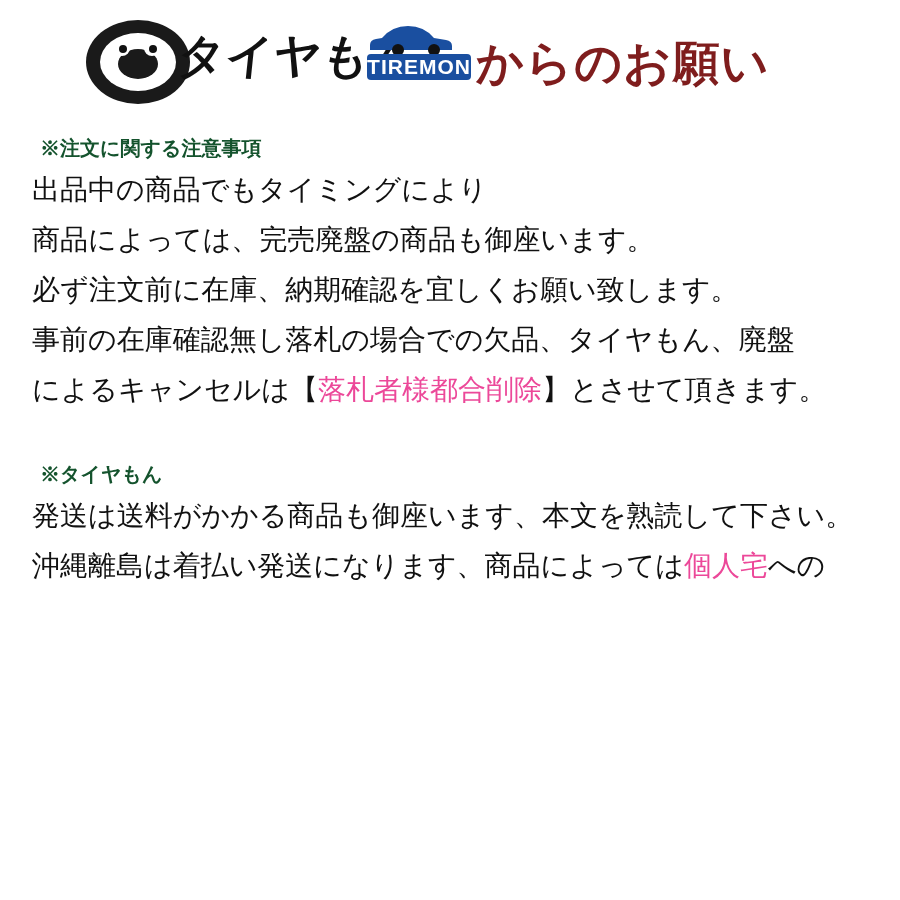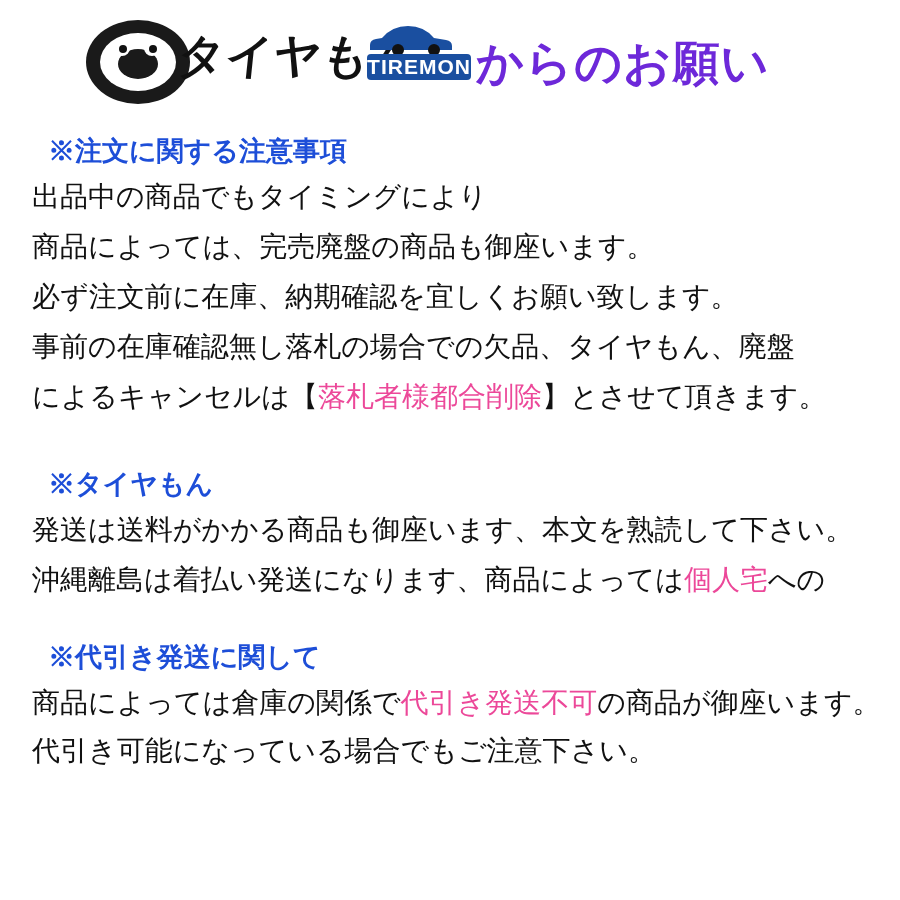--- a/index.html
+++ b/index.html
@@ -35,38 +35,38 @@
     width: 390px;
     height: 92px;
     flex: 0 0 auto;
   }
   .logo-svg { display: block; }
 
   .header-title {
     font-size: 47px;
     font-weight: bold;
     letter-spacing: 1px;
-    color: #6d28d9;
+    color: #7f1d1d;
     white-space: nowrap;
     margin-left: 4px;
     margin-top: 6px;
   }
 
   
   .content {
     padding: 0 6px;
   }
   .section { margin: 0; }
 
   .heading {
-    font-size: 27px;
+    font-size: 20px;
     font-weight: bold;
-    color: #1d4ed8;
+    color: #14532d;
     line-height: 1.0;
-    margin: 18px 0 18px 16px;
+    margin: 18px 0 18px 8px;
     white-space: nowrap;
   }
   .line {
     font-size: 28px;
     font-weight: normal;
     color: #111111;
     line-height: 1.0;
     margin: 0 0 22px 0;
     white-space: nowrap;
   }
@@ -139,24 +139,15 @@
       <div class="line">
         <span>発送は送料がかかる商品も御座います、本文を熟読して下さい。</span>
       </div>
       <div class="line">
         <span>沖縄離島は着払い発送になります、商品によっては</span><span class="red">個人宅</span><span>への</span>
       </div>
     </div>
 
     <div class="gap-md"></div>
 
-    <div class="section">
-      <div class="heading">※代引き発送に関して</div>
-      <div class="line tight">
-        <span>商品によっては倉庫の関係で</span><span class="red">代引き発送不可</span><span>の商品が御座います。</span>
-      </div>
-      <div class="line">
-        <span>代引き可能になっている場合でもご注意下さい。</span>
-      </div>
-    </div>
 
   </div>
 </div>
 
 </body></html>

